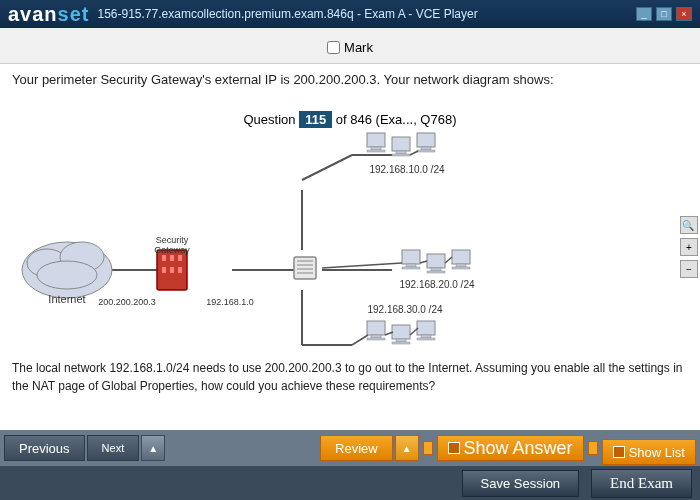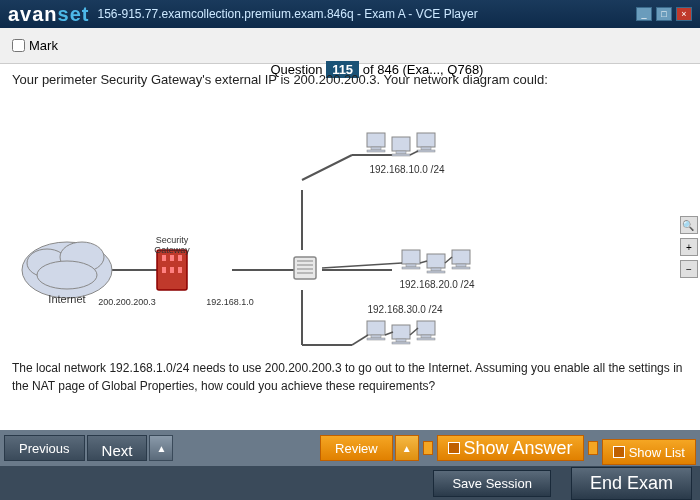--- a/index.html
+++ b/index.html
@@ -35,20 +35,21 @@
 
     
     .question-header {
       background: #f0f0f0;
       border-bottom: 1px solid #ccc;
       padding: 12px 12px;
       display: flex;
       align-items: center;
       gap: 8px;
       height: 36px;
+      flex-direction: column;
     }
     .mark-checkbox { display: flex; align-items: center; gap: 4px; font-size: 13px; }
     .question-info { flex: 1; text-align: center; font-size: 13px; margin-top: 48px; }
     .question-num-box {
       display: inline-block;
       background: #1a5276;
       color: white;
       padding: 1px 6px;
       font-weight: bold;
       font-size: 13px;
@@ -102,21 +103,21 @@
       padding: 4px 14px;
       font-size: 13px;
       cursor: pointer;
       height: 26px;
     }
     .btn-next {
       background: linear-gradient(to bottom, #5a6a7a, #3a4a5a);
       color: white;
       border: 1px solid #2a3a4a;
       padding: 6px 14px;
-      font-size: 15px;
+      font-size: 11px;
       cursor: pointer;
       height: 26px;
     }
     .btn-next-arrow {
       background: linear-gradient(to bottom, #8a9aaa, #5a6a7a);
       color: white;
       border: 1px solid #3a4a5a;
       padding: 4px 6px;
       font-size: 10px;
       cursor: pointer;
@@ -164,37 +165,38 @@
     .square-icon { width: 12px; height: 12px; background: #c06000; border: 1px solid #fff; display: inline-block; }
 
     
     .very-bottom {
       background: #3a4a5a;
       height: 34px;
       display: flex;
       align-items: center;
       justify-content: flex-end;
       padding: 0 8px;
-      gap: 20px;
+      gap: 12px;
     }
     .btn-save-session {
       background: linear-gradient(to bottom, #5a6a7a, #2a3a4a);
       color: white;
       border: 1px solid #1a2a3a;
       padding: 5px 18px;
       font-size: 13px;
       cursor: pointer;
     }
     .btn-end-exam {
       background: linear-gradient(to bottom, #5a6a7a, #2a3a4a);
       color: white;
       border: 1px solid #1a2a3a;
       padding: 5px 18px;
-      font-size: 18px;
-      cursor: pointer;
+      font-size: 15px;
+      cursor: pointer;
+      font-family: Liberation Serif, serif;
     }
   </style>
 </head>
 <body>
 
 <div class="title-bar">
   <div class="title-bar-left">
     <div class="logo-text">
       <span>avan</span><span style="color:#4db8e8;">set</span>
     </div>
@@ -219,21 +221,21 @@
       <span> </span>
       <span class="question-num-box">115</span>
       <span> </span>
       <span>of 846</span>
       <span> </span>
       <span>(Exa..., Q768)</span>
     </div>
   </div>
 
   <div class="question-content" style="position:relative;">
-    <div class="question-text">Your perimeter Security Gateway's external IP is 200.200.200.3. Your network diagram could:</div>
+    <div class="question-text">Your perimeter Security Gateway's external IP is 200.200.200.3. Your network diagram shows:</div>
 
     <div class="network-diagram">
       <svg width="620" height="255" viewBox="0 0 620 255">
 
         <line x1="95" y1="175" x2="155" y2="175" stroke="#555" stroke-width="2"></line>
 
         <line x1="220" y1="175" x2="290" y2="175" stroke="#555" stroke-width="2"></line>
 
         <line x1="290" y1="155" x2="290" y2="95" stroke="#555" stroke-width="2"></line>
         <line x1="290" y1="85" x2="340" y2="60" stroke="#555" stroke-width="2"></line>

